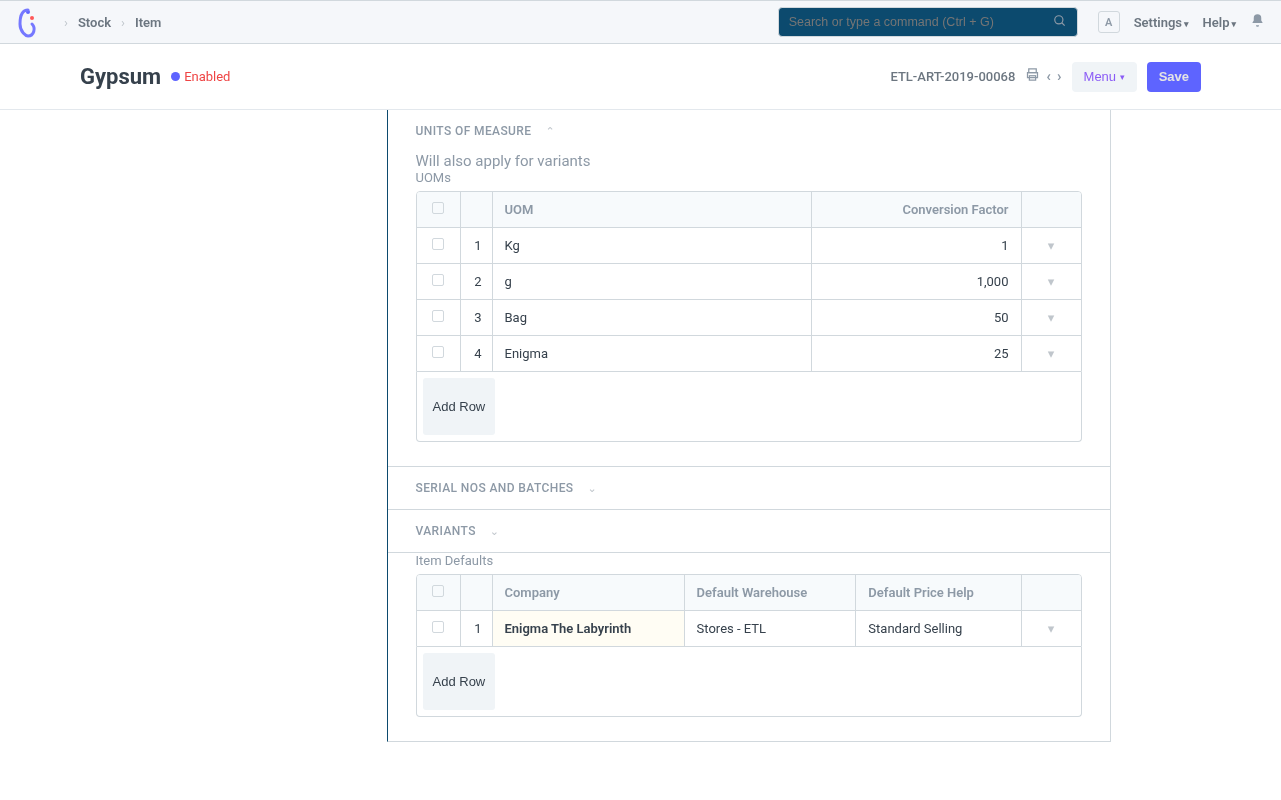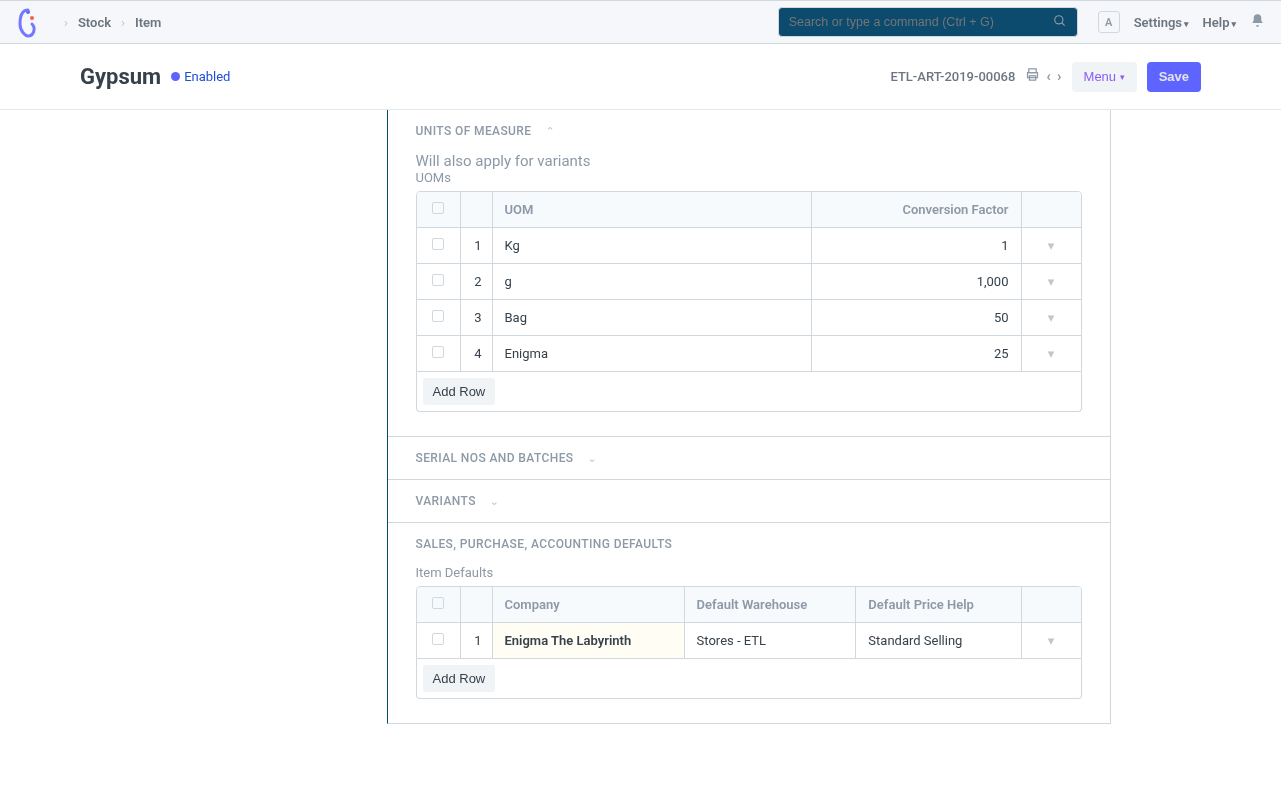--- a/index.html
+++ b/index.html
@@ -12,21 +12,21 @@
 .spacer { flex: 1; }
 .search-box { width: 300px; height: 30px; border: 1px solid #d1d8dd; border-radius: 4px; background: #0c4a6e; display: flex; align-items: center; padding: 0 10px; }
 .search-box input { flex: 1; border: none; outline: none; font-size: 12.5px; color: #8d99a6; background: transparent; }
 .top-right { display: flex; align-items: center; gap: 14px; margin-left: 20px; color: #6c7680; font-weight: 600; }
 .avatar-sq { width: 22px; height: 22px; border: 1px solid #d1d8dd; border-radius: 3px; display: flex; align-items: center; justify-content: center; font-size: 11px; color: #8d99a6; }
 .caret { font-size: 9px; margin-left: 2px; }
 .bell { font-size: 15px; color: #8d99a6; }
 .page-header { height: 66px; display: flex; align-items: center; padding: 0 80px; border-bottom: 1px solid #e3e8ed; }
 .title { font-size: 22px; font-weight: 700; color: #36414c; }
 .status-dot { width: 9px; height: 9px; background: #5e64ff; border-radius: 50%; display: inline-block; margin: 0 4px 0 10px; }
-.status-text { color: #1d4ed8; font-size: 13px; }
+.status-text { color: #ef4444; font-size: 13px; }
 .header-right { display: flex; align-items: center; gap: 10px; color: #6c7680; }
 .doc-id { font-size: 13px; font-weight: 500; }
 .icon-row { display: flex; gap: 6px; color: #8d99a6; font-size: 15px; }
 .btn { height: 30px; padding: 0 12px; border-radius: 4px; font-size: 13px; font-weight: 500; cursor: pointer; display: inline-flex; align-items: center; border: none; }
 .btn-default { background: #f0f4f7; color: #8b5cf6; }
 .btn-primary { background: #5e64ff; color: #e5e5e5; font-weight: 600; }
 .content { max-width: 940px; margin: 0 auto; }
 .form { border-left: 1px solid #0c4a6e; border-right: 1px solid #d1d8dd; border-bottom: 1px solid #d1d8dd; margin-left: 216px; }
 .section { border-bottom: 1px solid #d1d8dd; }
 .section-head { display: flex; align-items: center; padding: 14px 28px; text-transform: uppercase; letter-spacing: 0.4px; font-size: 12px; color: #8d99a6; font-weight: 500; }
@@ -38,21 +38,21 @@
 .grid-table th { background: #f7fafc; text-align: left; padding: 10px 12px; font-size: 13px; color: #8d99a6; font-weight: 600; border-bottom: 1px solid #d1d8dd; }
 .grid-table td { padding: 10px 12px; border-bottom: 1px solid #d1d8dd; font-size: 13px; color: #36414c; }
 .grid-table tr:last-child td { border-bottom: none; }
 .grid-table .col-check { width: 44px; text-align: center; border-right: 1px solid #d1d8dd; }
 .grid-table .col-idx { width: 32px; text-align: right; border-right: 1px solid #d1d8dd; padding-right: 10px; }
 .grid-table .col-last { width: 60px; text-align: center; color: #c0c6cc; border-left: 1px solid #d1d8dd; }
 .grid-table .num { text-align: right; border-left: 1px solid #d1d8dd; }
 .grid-table th.num { text-align: right; }
 .grid-table .sep-r { border-right: 1px solid #d1d8dd; }
 .add-row-bar { border: 1px solid #d1d8dd; border-top: none; border-radius: 0 0 4px 4px; padding: 6px; }
-.add-row-btn { background: #f0f4f7; border: none; padding: 6px 10px; border-radius: 3px; font-size: 13px; color: #36414c; cursor: pointer; }
+.add-row-btn { background: #f0f4f7; border: none; padding: 21px 10px; border-radius: 3px; font-size: 13px; color: #36414c; cursor: pointer; }
 .checkbox { width: 12px; height: 12px; border: 1px solid #d1d8dd; border-radius: 2px; display: inline-block; }
 .hl { background: #fffdf4; }
 .hl-strong { font-weight: 600; }
 </style>
 </head>
 <body>
 
 <div class="topbar">
   <svg class="logo" viewBox="0 0 24 32">
       <circle cx="12" cy="6" r="2" fill="#5e64ff"></circle>
@@ -175,23 +175,20 @@
     </div>
 
     <div class="section">
       <div class="section-head">
         <span>VARIANTS</span>
         <span class="chev">⌄</span>
       </div>
     </div>
 
     <div class="section" style="border-bottom:none">
-      <div class="section-head">
-        <span>SALES, PURCHASE, ACCOUNTING DEFAULTS</span>
-      </div>
       <div class="section-body">
         <span class="field-label">Item Defaults</span>
         <table class="grid-table">
           <thead>
             <tr>
               <th class="col-check"><span class="checkbox"></span></th>
               <th class="col-idx"></th>
               <th class="sep-r">Company</th>
               <th class="sep-r">Default Warehouse</th>
               <th>Default Price Help</th>

